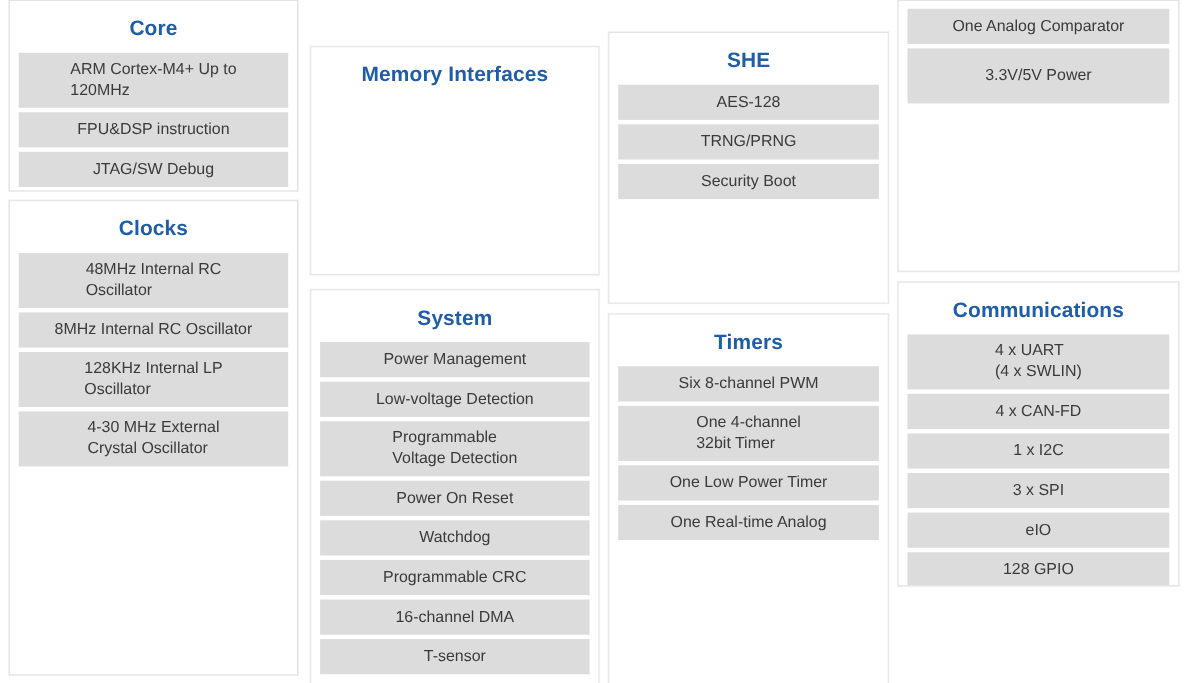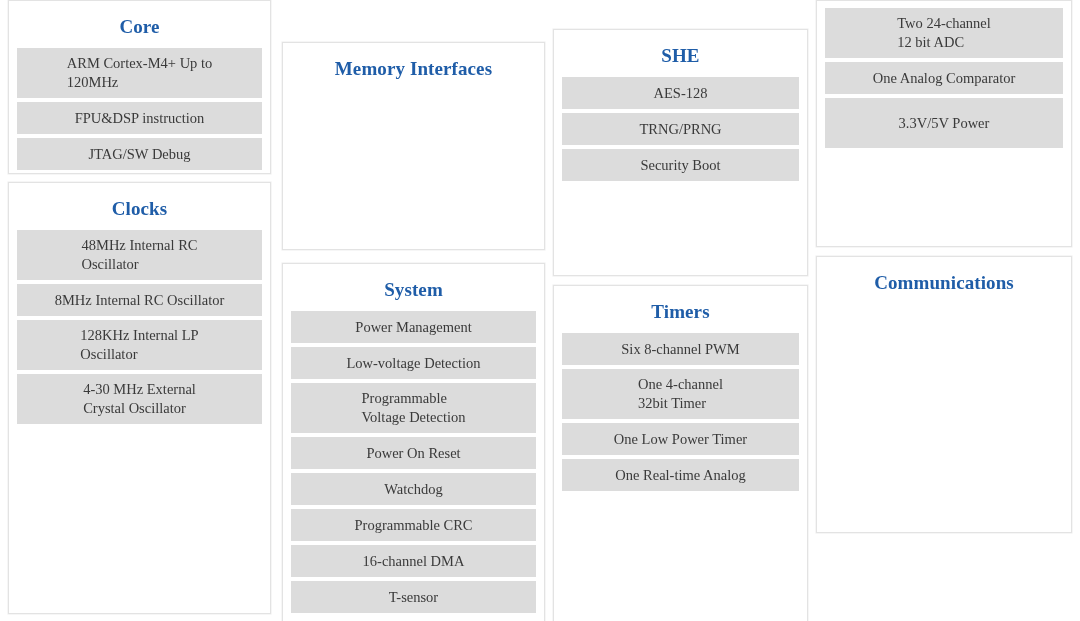--- a/index.html
+++ b/index.html
@@ -11,21 +11,20 @@
   body {
     font-family: "Liberation Sans", "DejaVu Sans", sans-serif;
     -webkit-font-smoothing: antialiased;
   }
   #diagram {
     position: relative;
     width: 1080px;
     height: 621px;
     background: #ffffff;
     overflow: hidden;
-    font-family: Liberation Serif, serif;
   }
   .col {
     position: absolute;
     top: 0;
     height: 621px;
     display: flex;
     flex-direction: column;
     box-sizing: border-box;
   }
   .col-1 { left: 8px;   width: 263px; }
@@ -168,27 +167,34 @@
 32bit Timer</div>
         <div class="item h1">One Low Power Timer</div>
         <div class="item h1">One Real-time Analog</div>
       </div>
     </div>
   </div>
 
   <div class="col col-4">
     <div class="panel p-analog">
       <div class="items">
-        <div class="item h2">Two 24-channel
-12 bit ADC</div>
         <div class="item h1">One Analog Comparator</div>
         <div class="item h2">3.3V/5V Power</div>
       </div>
     </div>
 
     <div class="spacer-4"></div>
 
     <div class="panel p-comms">
       <div class="panel-title">Communications</div>
+      <div class="items">
+        <div class="item h2">4 x UART
+(4 x SWLIN)</div>
+        <div class="item h1">4 x CAN-FD</div>
+        <div class="item h1">1 x I2C</div>
+        <div class="item h1">3 x SPI</div>
+        <div class="item h1">eIO</div>
+        <div class="item h1">128 GPIO</div>
+      </div>
     </div>
   </div>
 
 </div>
 
 </body></html>

